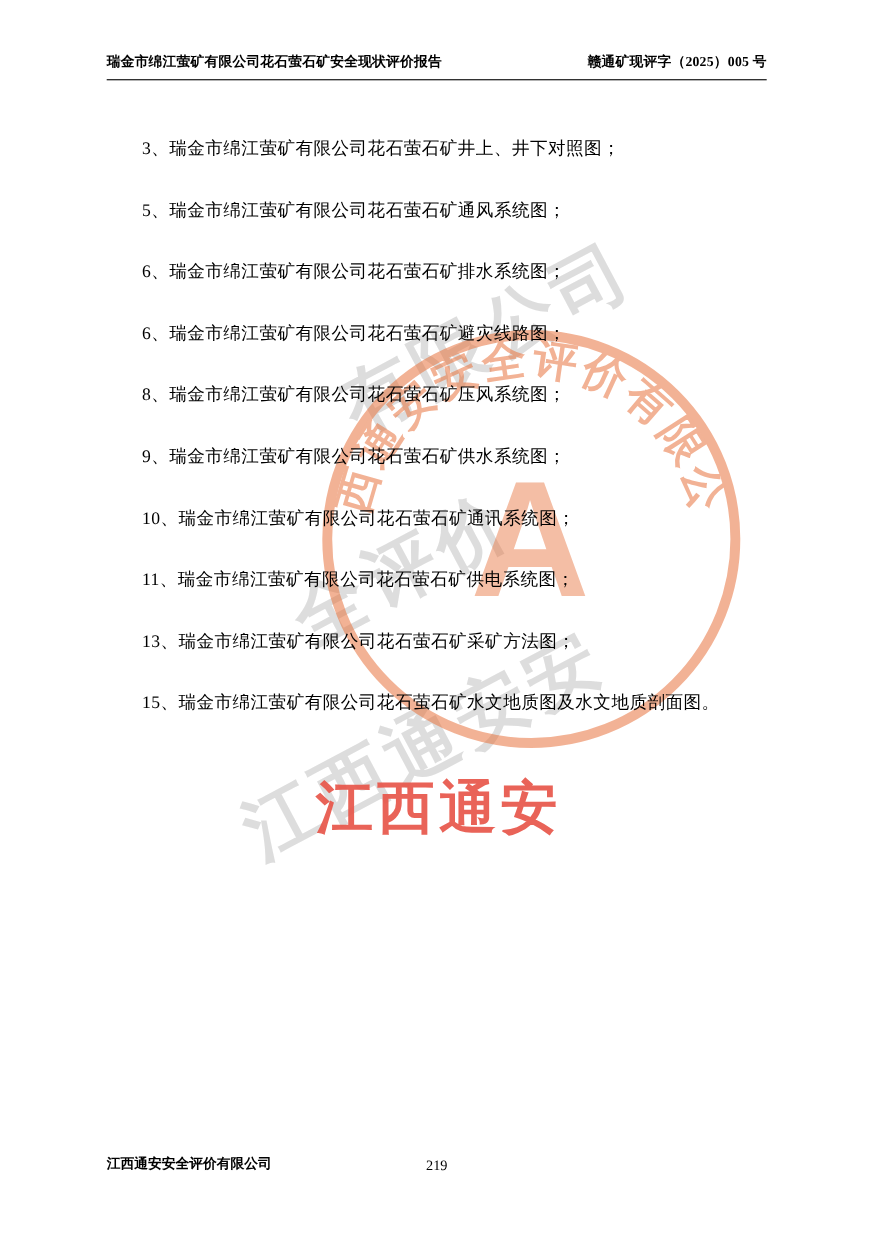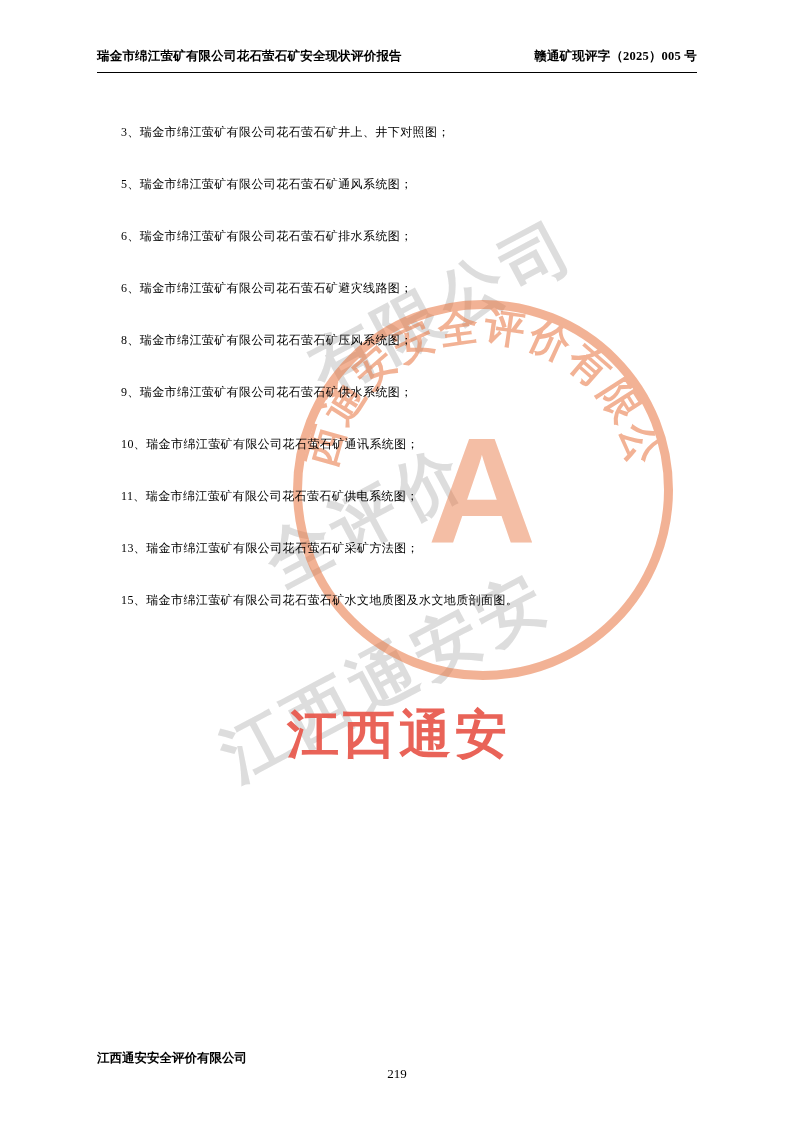--- a/index.html
+++ b/index.html
@@ -46,21 +46,21 @@
   }
 
   
   .content {
     position: absolute;
     top: 100px;
     left: 97px;
     width: 600px;
   }
   .line {
-    font-size: 12px;
+    font-size: 16px;
     line-height: 40px;
     color: #000;
     text-indent: 2em;
     letter-spacing: 0.4px;
     white-space: normal;
   }
   .line.wrap {
     text-indent: 2em;
   }
 
@@ -75,21 +75,21 @@
     color: #000;
   }
   .footer-left {
     position: absolute;
     left: 0;
     top: 0;
   }
   .footer-page {
     position: absolute;
     left: 0;
-    top: 16px;
+    top: 2px;
     width: 600px;
     text-align: center;
     font-weight: normal;
     font-size: 13px;
   }
 
   
   .watermark {
     position: absolute;
     left: 0;

